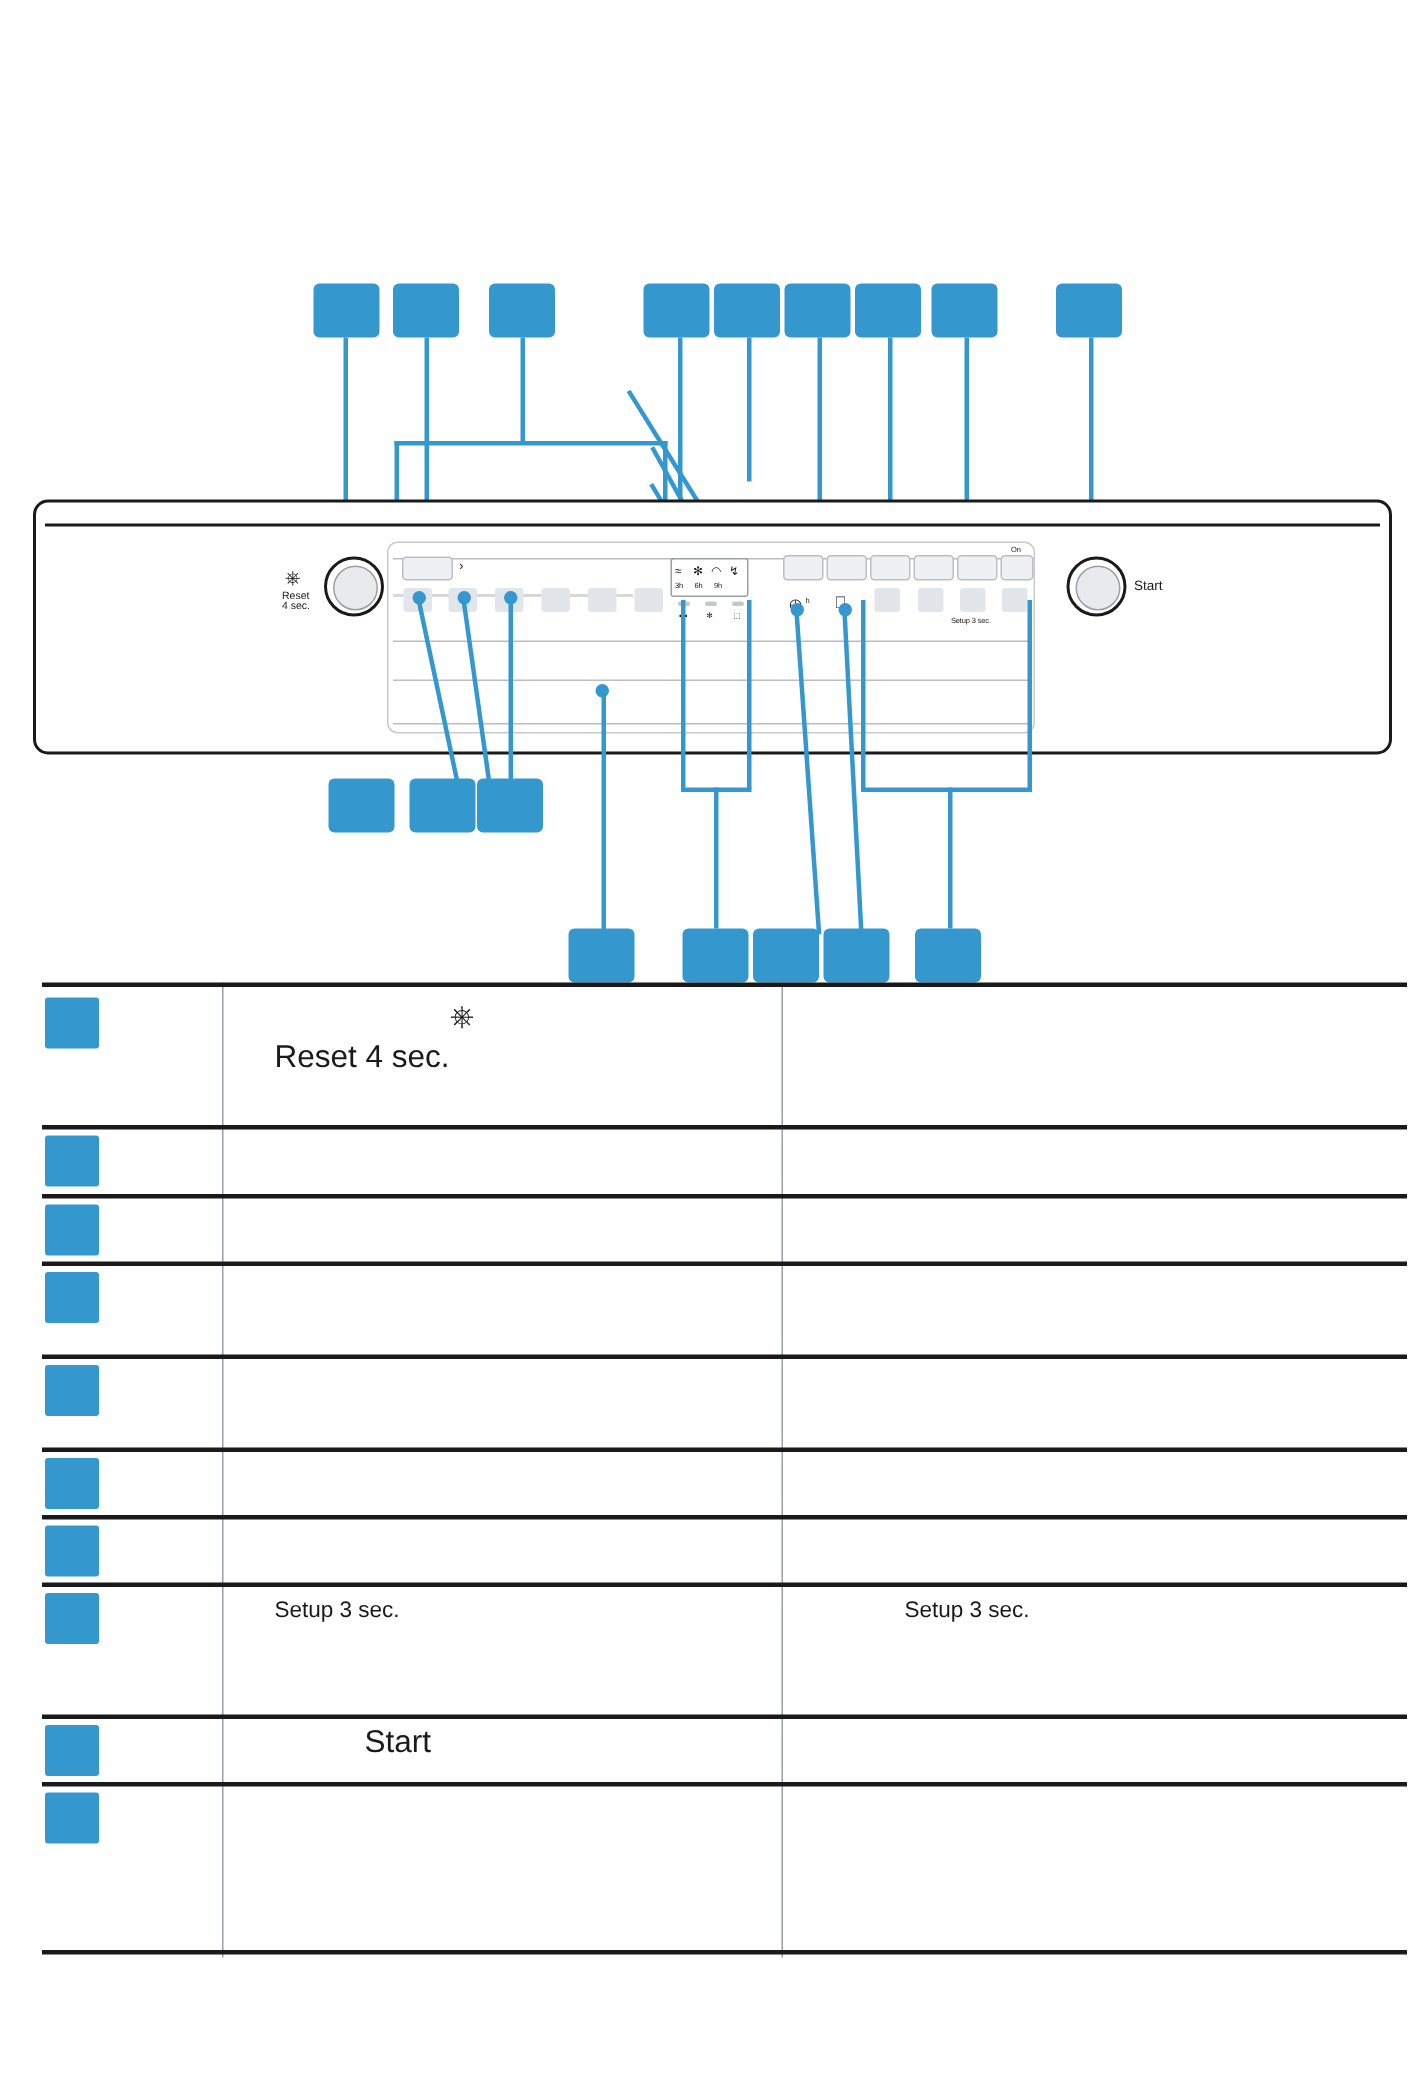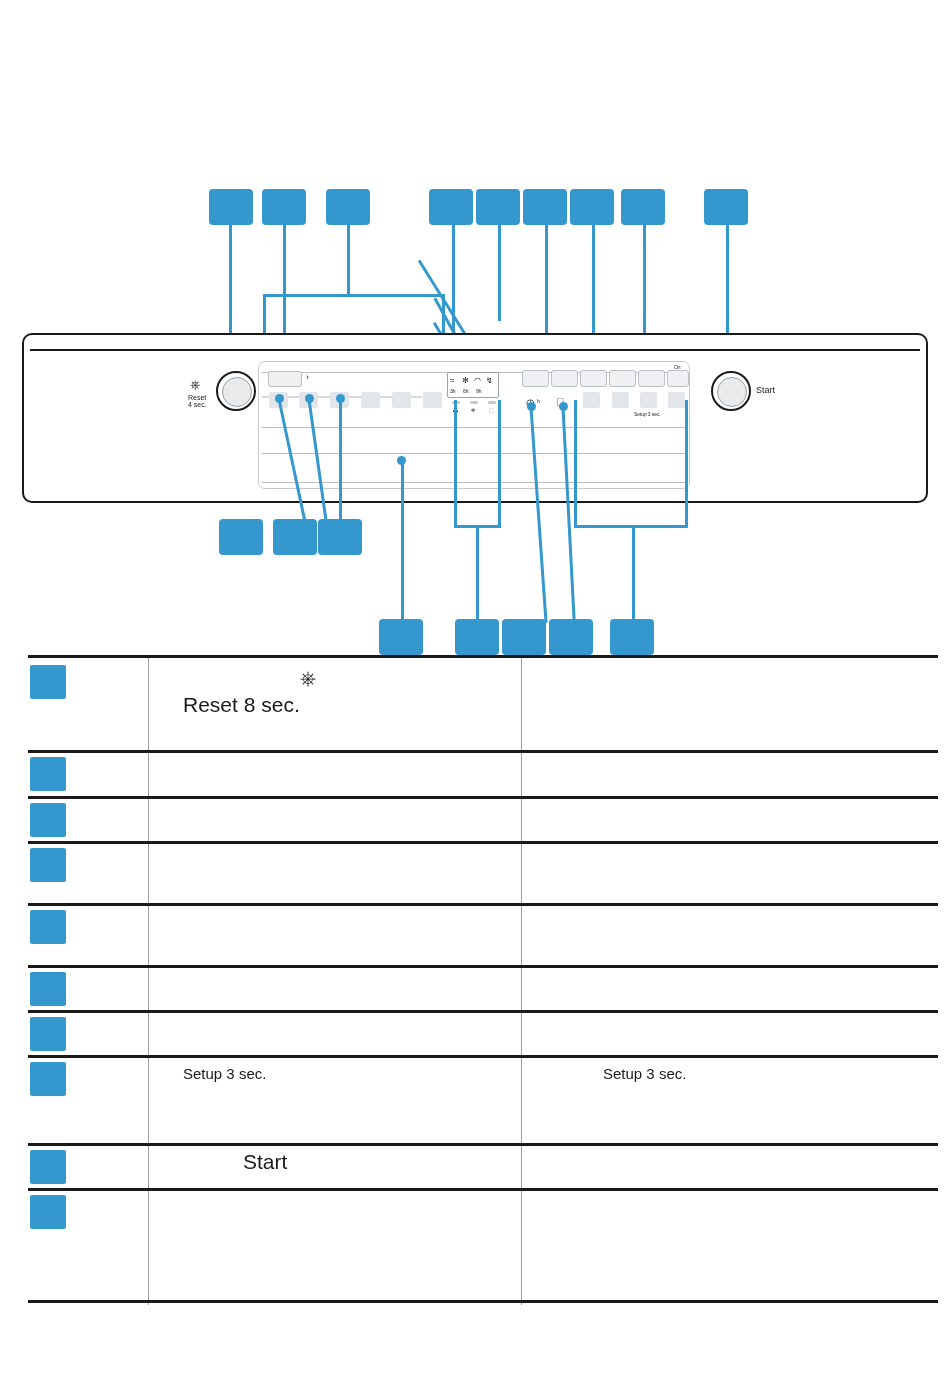--- a/index.html
+++ b/index.html
@@ -359,21 +359,21 @@
 <div class="badge badge-bot" style="left:610px;top:619px;"></div>
 
 <div id="legend">
 
   <div class="rule-col" style="left:120px;top:0px;height:650px;"></div>
   <div class="rule-col" style="left:493px;top:0px;height:650px;"></div>
 
   <div class="rule-thick" style="top:0px;"></div>
   <div class="legend-badge" style="top:10px;"></div>
   <div class="pwr-glyph" style="left:272px;top:13px;">⎈</div>
-  <div class="legend-text" style="left:155px;top:38px;">Reset 8 sec.</div>
+  <div class="legend-text" style="left:155px;top:38px;">Reset 4 sec.</div>
 
   <div class="rule-thick" style="top:95px;"></div>
   <div class="legend-badge" style="top:102px;"></div>
   <div class="legend-text-sm" style="left:155px;top:108px;"></div>
 
   <div class="rule-thick" style="top:141px;"></div>
   <div class="legend-badge" style="top:148px;"></div>
   <div class="legend-text-sm" style="left:155px;top:154px;"></div>
 
   <div class="rule-thick" style="top:186px;"></div>

